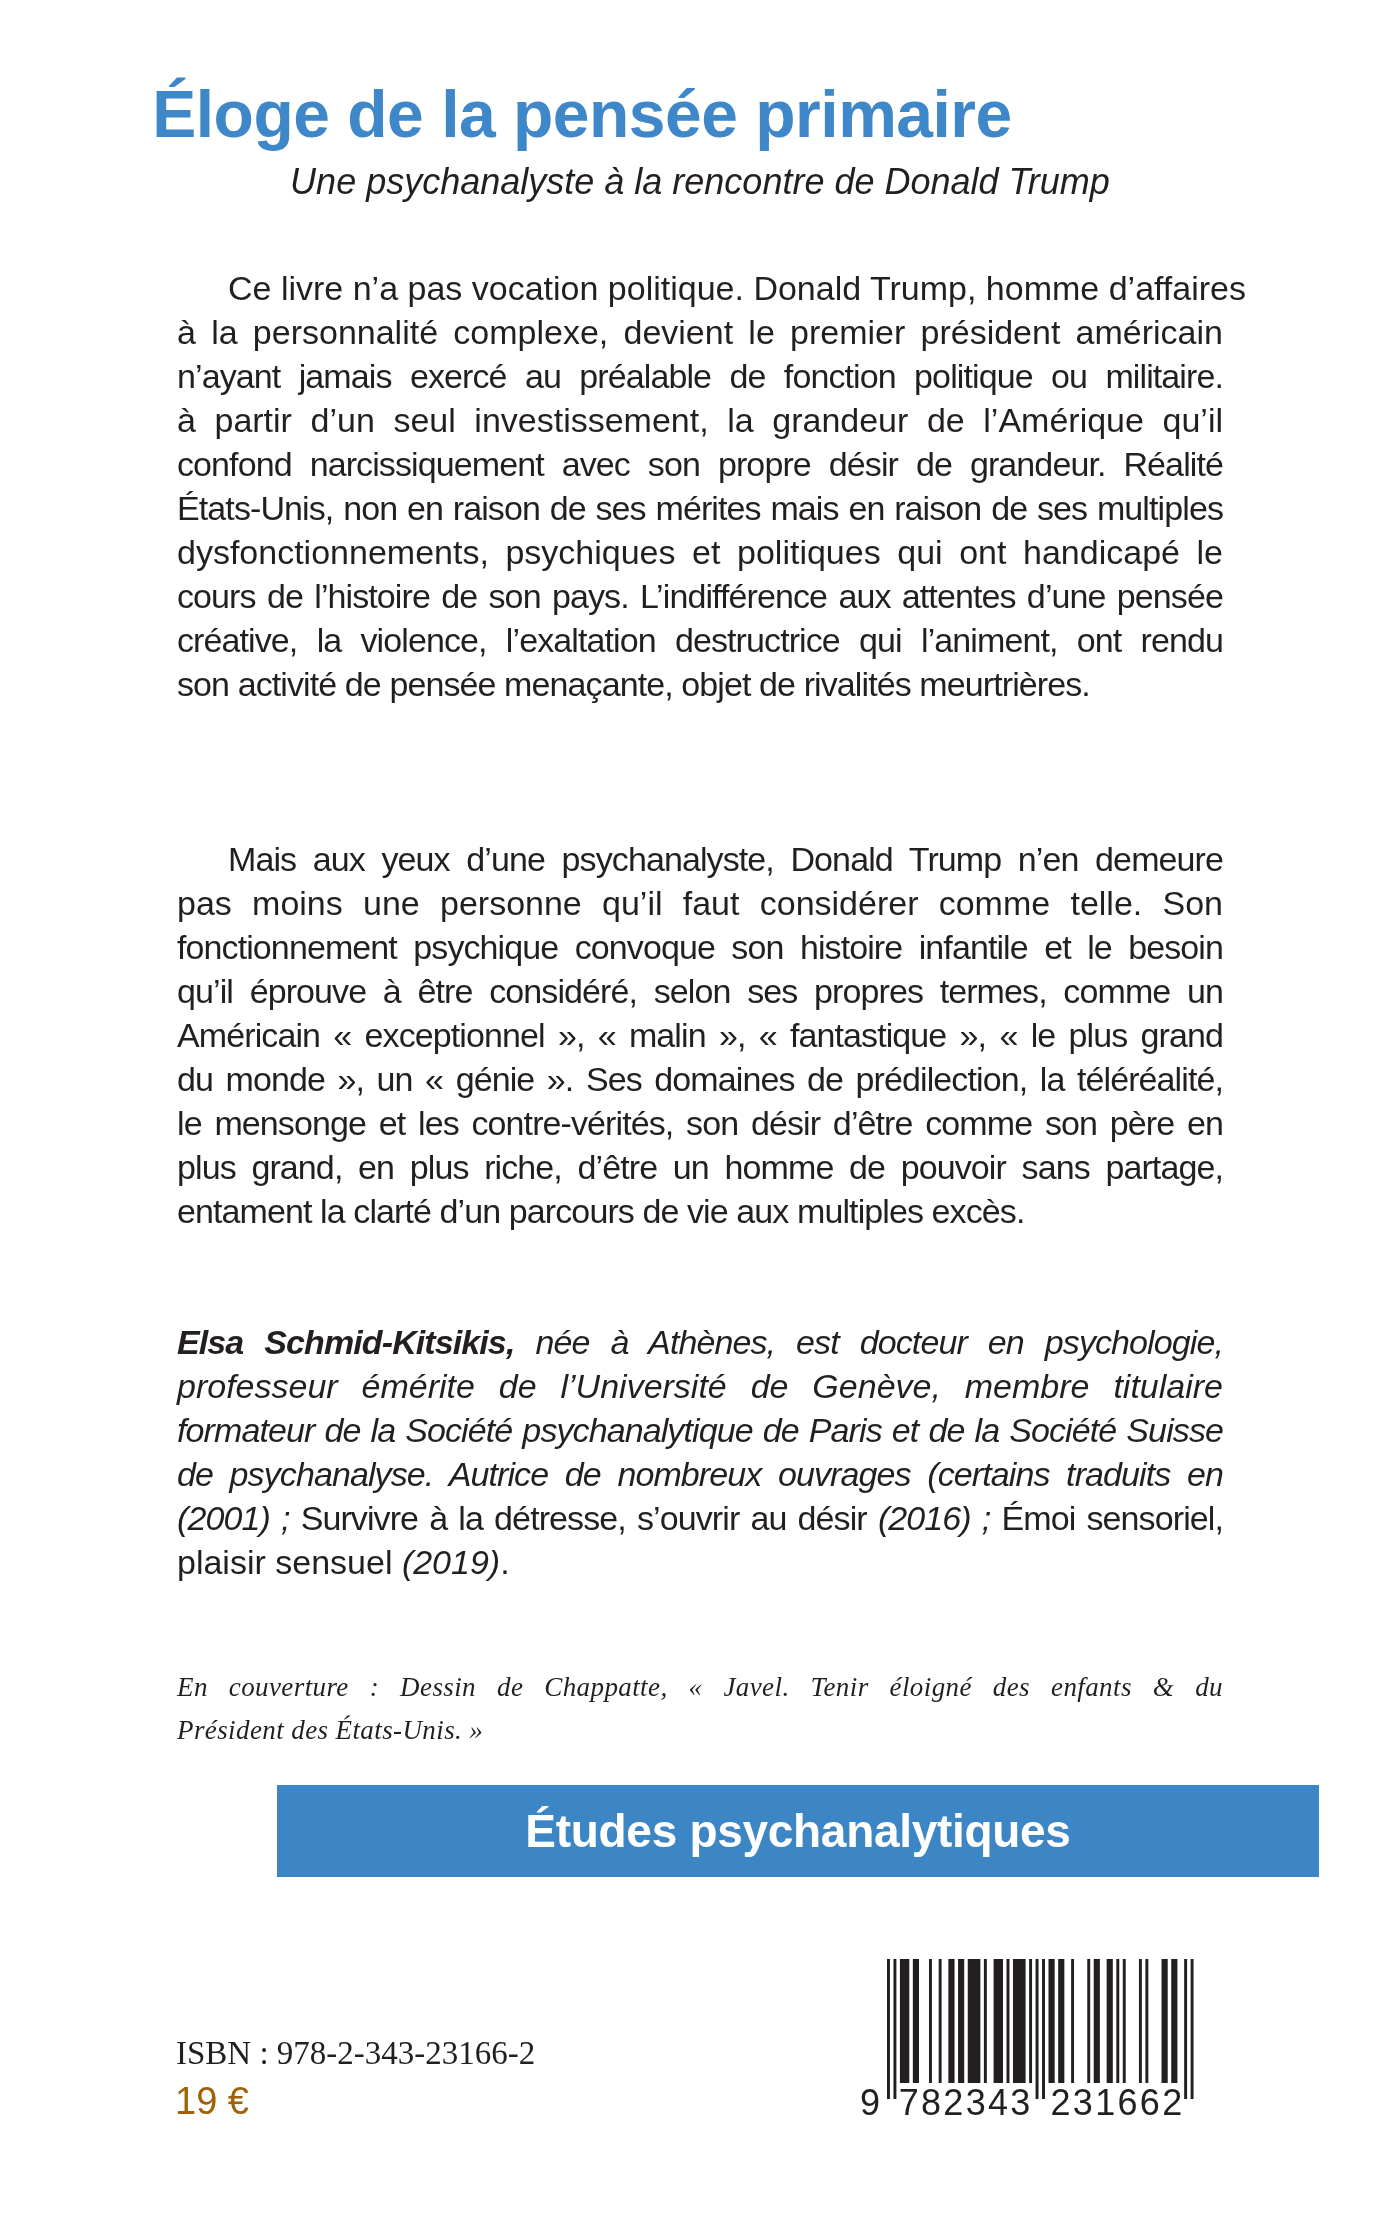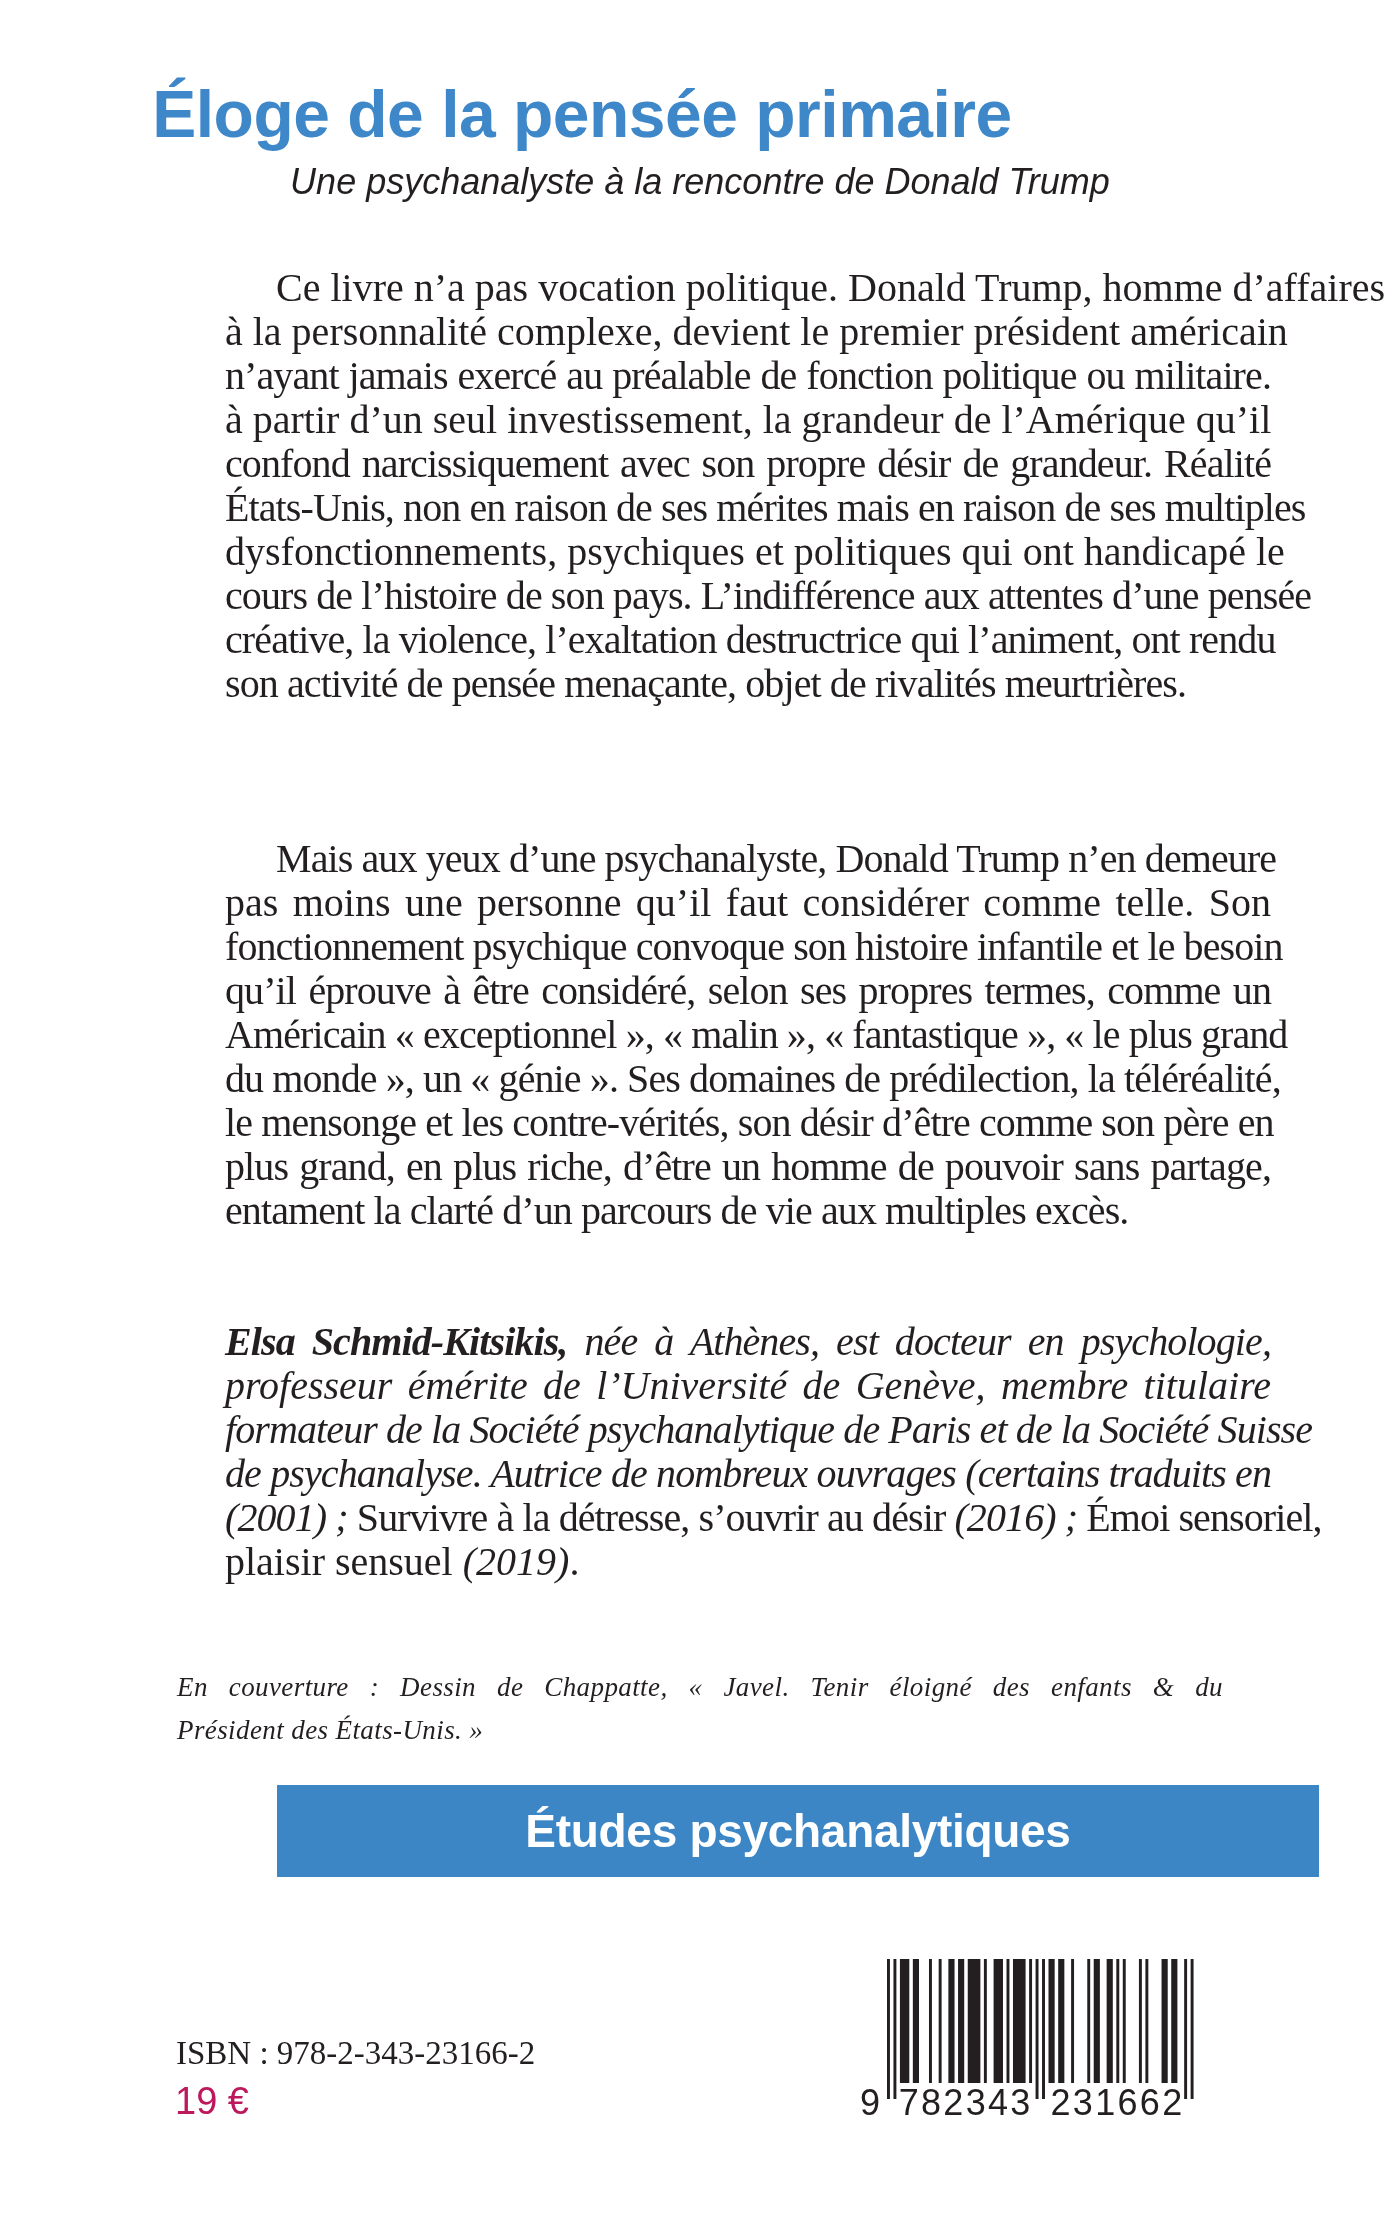--- a/index.html
+++ b/index.html
@@ -9,21 +9,21 @@
     left: 0; width: 1164px; top: 74px; text-align: center;
     font-family: "Liberation Sans", sans-serif; font-weight: bold;
     font-size: 66px; line-height: 80px; letter-spacing: -0.5px;
   }
   .subtitle {
     left: 0; width: 1400px; top: 160px; text-align: center;
     font-family: "Liberation Sans", sans-serif; font-style: italic;
     font-size: 36px; line-height: 44px; color: #231f20;
   }
   .col { left: 177px; width: 1046px; }
-  .para { font-family: Liberation Serif, serif; font-size: 40px; margin-left: 48px; }
+  .para { font-family: Liberation Sans, sans-serif; font-size: 34px; }
   .line {
     display: block; height: 44px; line-height: 44px; white-space: nowrap;
     text-align: justify; text-align-last: justify; overflow: visible;
   }
   .line.last { text-align-last: left; }
   .line.indent { padding-left: 51px; }
   .narrow { letter-spacing: -0.9px; word-spacing: 0px; }
   .bio .line { font-style: italic; }
   .bio .b { font-weight: bold; }
   .bio .r { font-style: normal; }
@@ -31,21 +31,21 @@
   .credit .line { height: 43px; line-height: 43px; letter-spacing: 0.4px; }
   .banner {
     left: 277px; top: 1785px; width: 1042px; height: 92px;
     display: flex; align-items: center; justify-content: center;
   }
   .banner-text {
     font-family: "Liberation Sans", sans-serif; font-weight: bold;
     font-size: 46px; color: #ffffff; letter-spacing: -0.3px;
   }
   .isbn { left: 176px; top: 2033px; font-family: "Liberation Serif", serif; font-size: 33px; line-height: 40px; }
-  .price { left: 175px; top: 2078px; font-family: "Liberation Sans", sans-serif; font-size: 38px; line-height: 46px; color: #be185d; }
+  .price { left: 175px; top: 2078px; font-family: "Liberation Sans", sans-serif; font-size: 38px; line-height: 46px; color: #a16207; }
   .barcode { left: 855px; top: 1950px; width: 360px; height: 175px; }
   .barcode svg { display: block; }
 </style>
 </head>
 <body>
 
 <div class="abs title" style="color: rgb(62, 135, 200);">Éloge de la pensée primaire</div>
 <div class="abs subtitle">Une psychanalyste à la rencontre de Donald Trump</div>
 
 <div class="abs col para" style="top:266px;">

